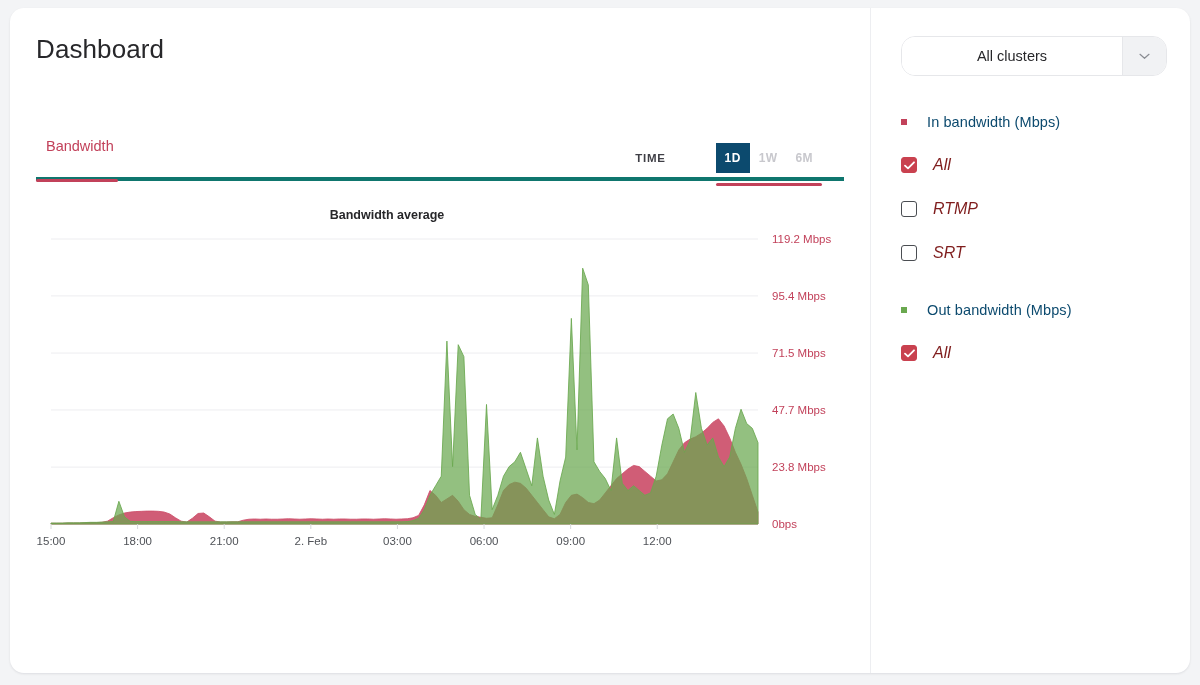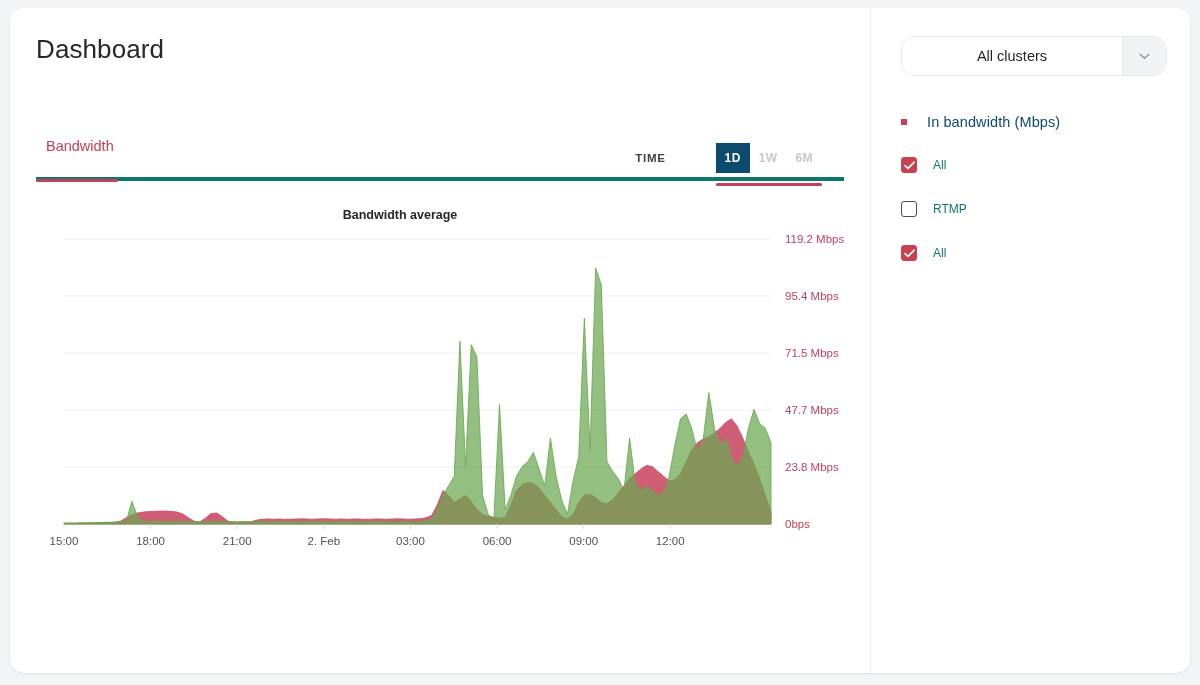--- a/index.html
+++ b/index.html
@@ -102,21 +102,21 @@
     border: 0;
     font-family: inherit;
   }
   .range-btn.active {
     background: #0c4a6e;
     color: #ffffff;
   }
 
   .chart-area {
     position: absolute;
-    left: 16px; top: 155px;
+    left: 3px; top: 155px;
     width: 860px; height: 420px;
   }
   .chart-title {
     position: absolute;
     left: 0; right: 112px; top: 45px;
     text-align: center;
     font-size: 12.5px;
     font-weight: 700;
     color: #27272a;
   }
@@ -195,22 +195,23 @@
     flex: 0 0 auto;
     display: flex; align-items: center; justify-content: center;
   }
   .cbox.checked {
     background: #c9414f;
     border-color: #c9414f;
   }
   .cbox.checked svg { display: block; }
   .cbox svg { display: none; }
   .check-label {
-    font-size: 12px;
-    color: #0f766e;
+    font-size: 16px;
+    color: #7f1d1d;
+    font-style: italic;
   }
 </style>
 </head>
 <body>
 
 <div class="page">
   <div class="card">
 
     <div class="main">
 
@@ -294,21 +295,31 @@
         <span class="check-label">All</span>
       </div>
 
       <div class="check-row tight">
         <span class="cbox">
           
         </span>
         <span class="check-label">RTMP</span>
       </div>
 
-
+      <div class="check-row tight">
+        <span class="cbox">
+          
+        </span>
+        <span class="check-label">SRT</span>
+      </div>
+
+      <div class="legend-row">
+        <span class="legend-dot" style="background:#6aa84f"></span>
+        <span class="legend-text">Out bandwidth (Mbps)</span>
+      </div>
 
       <div class="check-row">
         <span class="cbox checked">
           <svg width="11" height="9" viewBox="0 0 11 9" aria-hidden="true">
             <path d="M1 4.6 L4 7.4 L10 1.3" stroke="#ffffff" stroke-width="1.8" fill="none" stroke-linecap="round" stroke-linejoin="round"></path>
           </svg>
         </span>
         <span class="check-label">All</span>
       </div>
 

